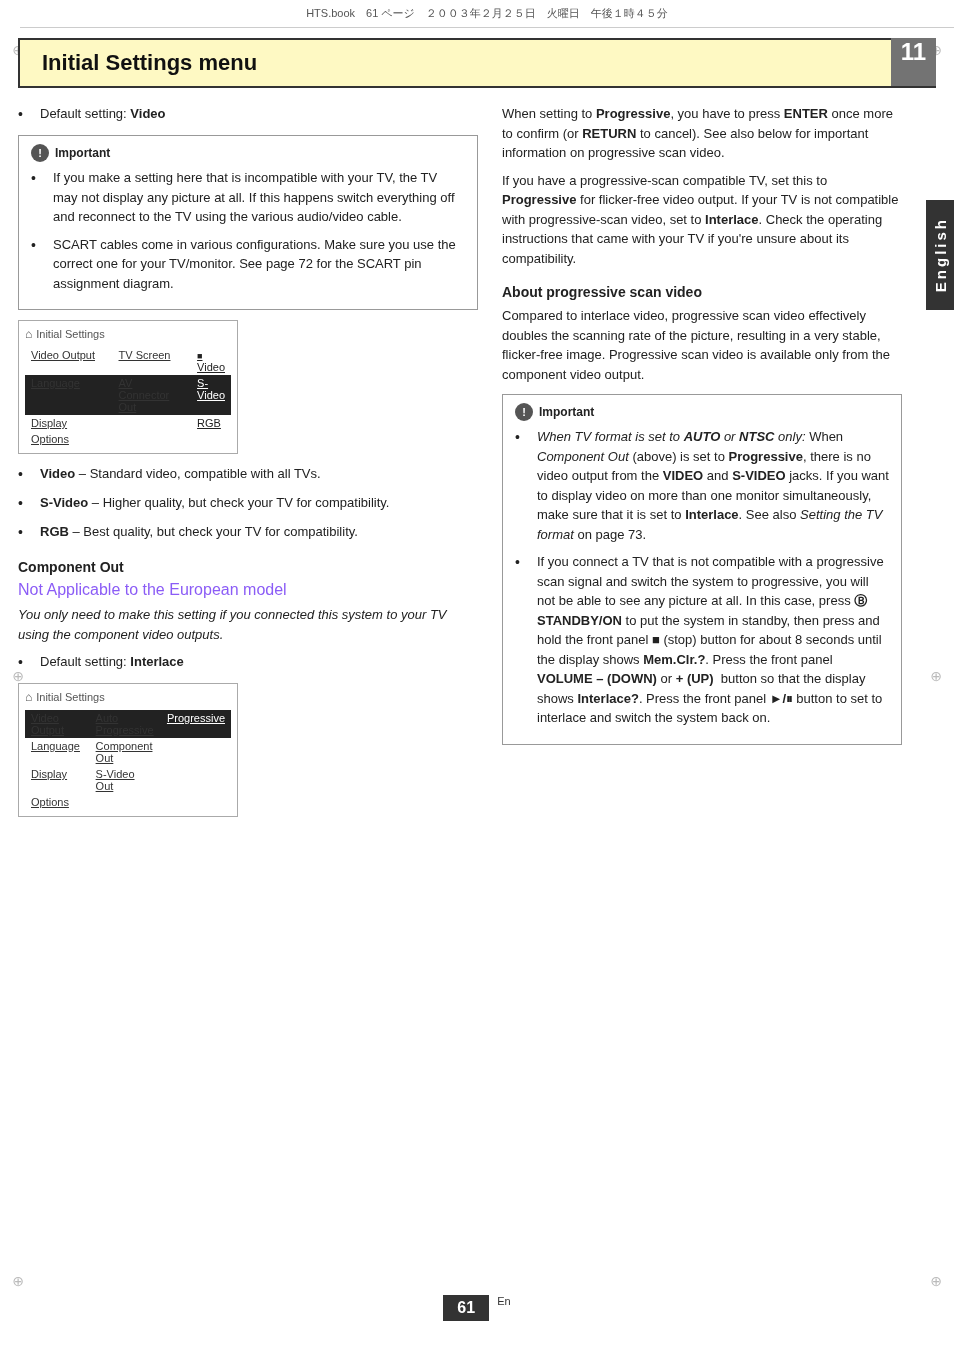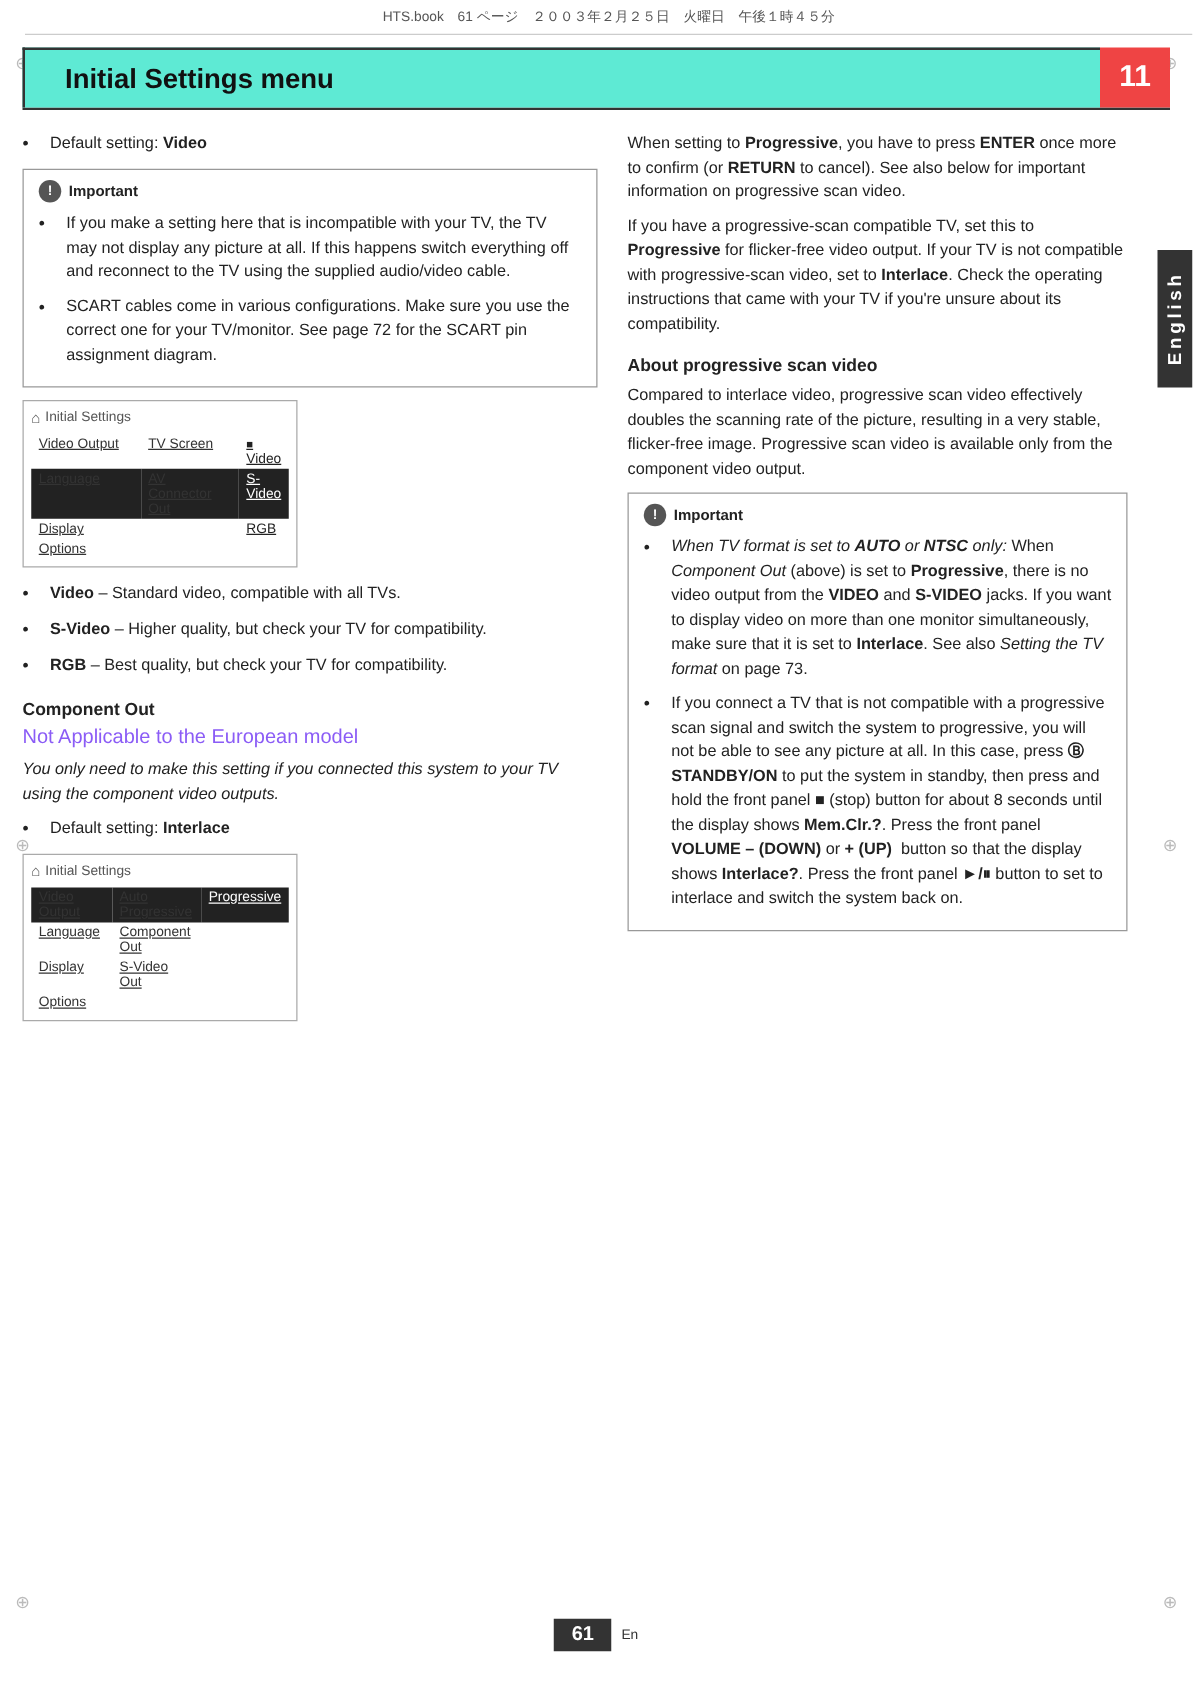--- a/index.html
+++ b/index.html
@@ -36,42 +36,42 @@
     .page-header {
       display: flex;
       align-items: stretch;
       border-bottom: 2px solid #333;
       margin: 0 18px;
       margin-top: 10px;
       position: relative;
     }
 
     .page-title-box {
-      background: #5eead4;
+      background: #fef9c3;
       border: 2px solid #333;
       border-right: none;
       border-bottom: none;
-      padding: 10px 32px;
+      padding: 10px 22px;
       flex: 1;
     }
 
     .page-title-text {
       font-size: 22px;
       font-weight: bold;
       color: #111;
     }
 
     .chapter-number-box {
-      background: #ef4444;
+      background: #737373;
       color: #fff;
       font-size: 24px;
       font-weight: bold;
-      width: 56px;
-      display: flex;
-      align-items: center;
+      width: 45px;
+      display: flex;
+      align-items: flex-start;
       justify-content: center;
       border-radius: 0 0 0 0;
     }
 
     
     .main-content {
       display: flex;
       margin: 0 18px;
       padding-top: 16px;
       gap: 24px;
@@ -254,21 +254,21 @@
     .reg-mr { top: 50%; right: 8px; transform: translateY(-50%); }
 
     
     .page-footer {
       position: absolute;
       bottom: 30px;
       left: 0;
       right: 0;
       display: flex;
       justify-content: center;
-      align-items: center;
+      align-items: flex-start;
       gap: 8px;
     }
 
     .page-number-box {
       background: #333;
       color: #fff;
       padding: 4px 14px;
       font-size: 16px;
       font-weight: bold;
     }
@@ -327,21 +327,21 @@
         </span>
       </div>
 
       <div class="important-box">
         <div class="important-title">
           <div class="important-icon">!</div>
           <span>Important</span>
         </div>
         <div class="bullet-item">
           <span class="bullet-dot">•</span>
-          <span>If you make a setting here that is incompatible with your TV, the TV may not display any picture at all. If this happens switch everything off and reconnect to the TV using the supplied audio/video cable.</span>
+          <span>If you make a setting here that is incompatible with your TV, the TV may not display any picture at all. If this happens switch everything off and reconnect to the TV using the various audio/video cable.</span>
         </div>
         <div class="bullet-item">
           <span class="bullet-dot">•</span>
           <span>SCART cables come in various configurations. Make sure you use the correct one for your TV/monitor. See page 72 for the SCART pin assignment diagram.</span>
         </div>
       </div>
 
       <div class="menu-screenshot">
         <div class="menu-title-bar">
           <span class="menu-home-icon">⌂</span>

